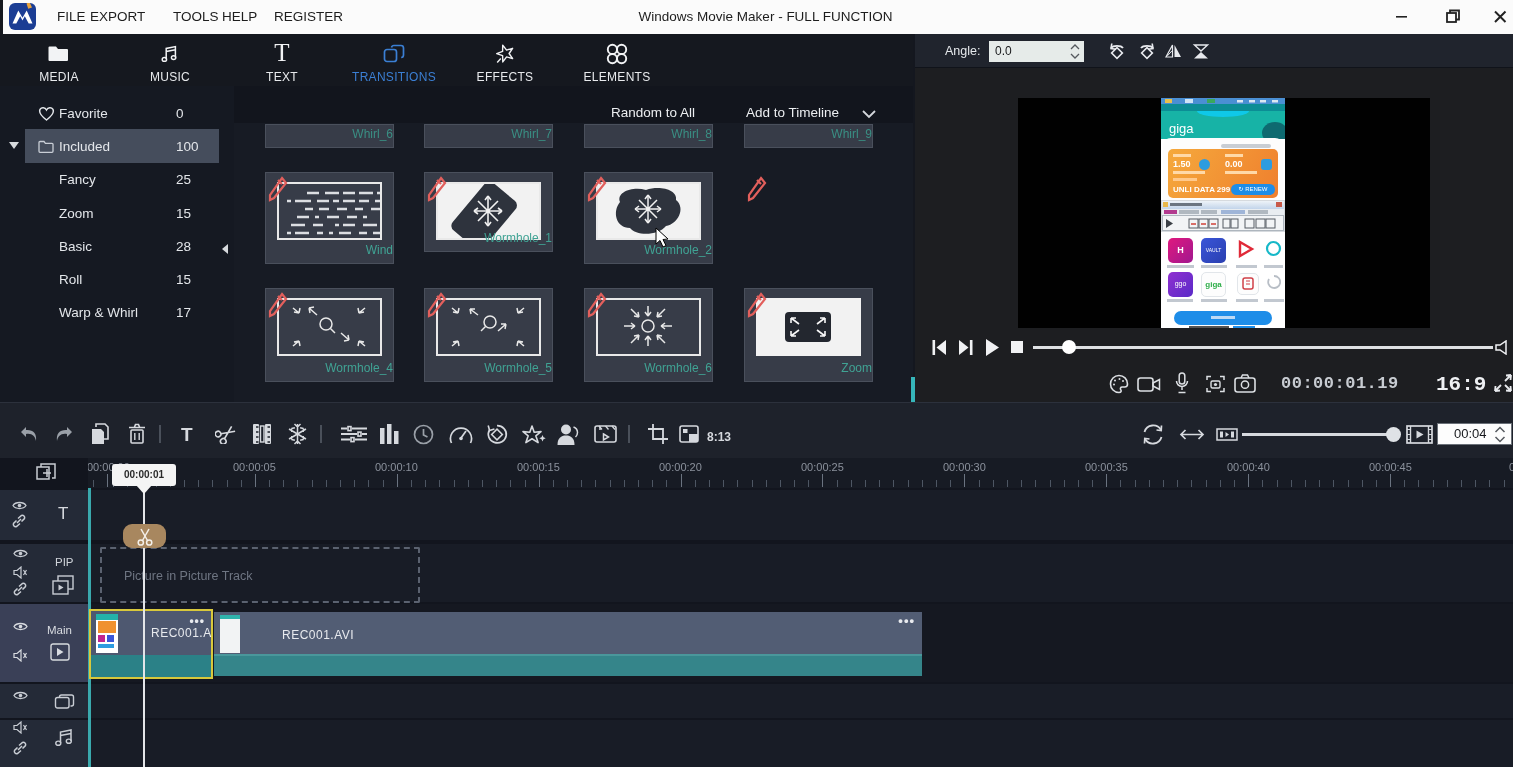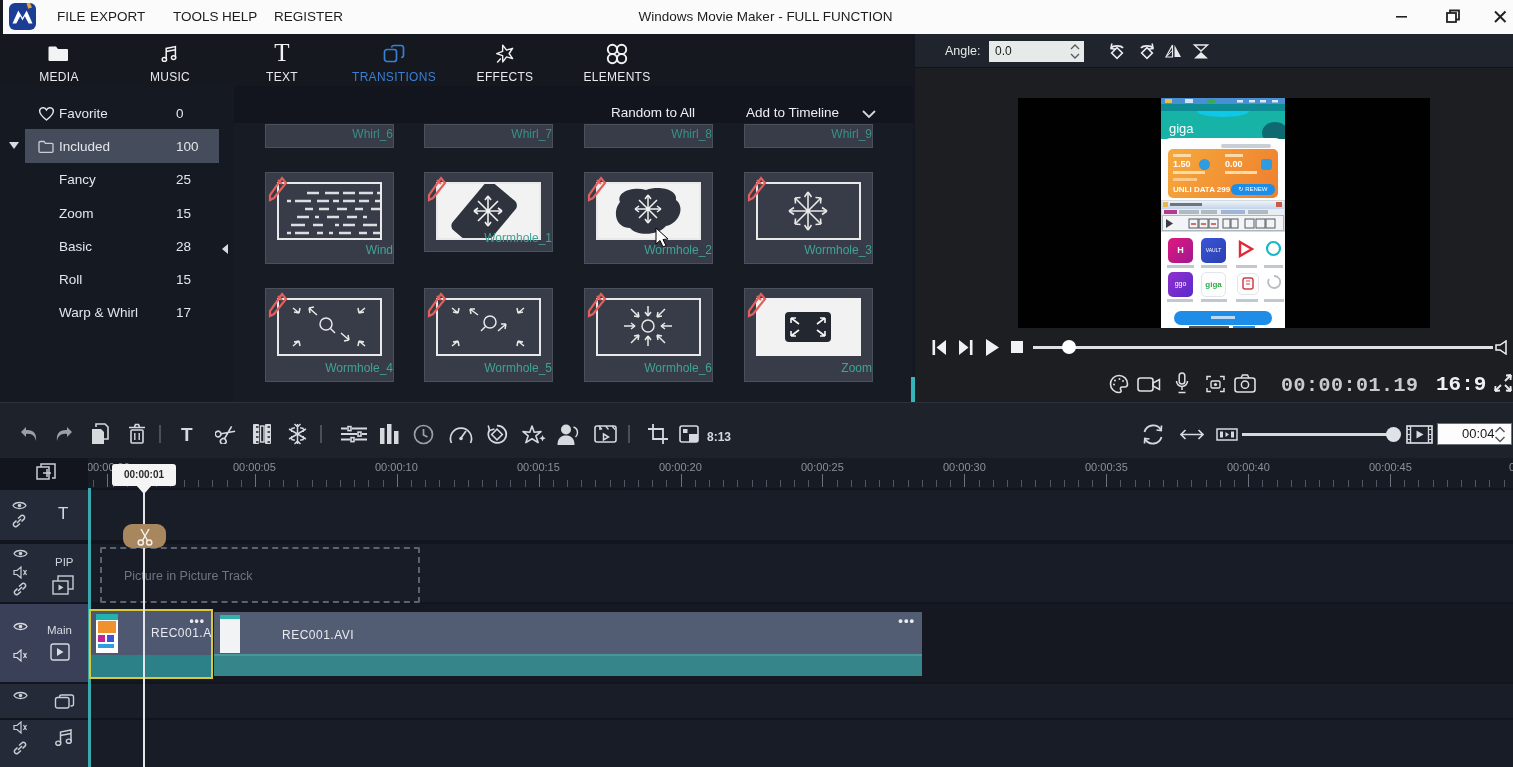--- a/index.html
+++ b/index.html
@@ -244,31 +244,20 @@
         <g stroke="#f2f2f2" stroke-width="1.5">
           <path d="M50 25 L50 11 M50 25 L50 39 M50 25 L37 25 M50 25 L63 25 M50 25 L41 16 M50 25 L59 16 M50 25 L41 34 M50 25 L59 34"></path>
           <path d="M50 11 l-3 4 M50 11 l3 4 M50 39 l-3 -4 M50 39 l3 -4 M37 25 l4 -3 M37 25 l4 3 M63 25 l-4 -3 M63 25 l-4 3"></path>
         </g>
       </svg>
     </div>
     <div class="clabel">Wormhole_2</div>
     <svg style="position:absolute;left:70px;top:54px;" width="15" height="22" viewBox="0 0 15 22">
           <path d="M1 1 L1 17 L5 13.5 L8 20 L11 18.6 L8 12.5 L13 12 Z" fill="#fff" stroke="#000" stroke-width="1"></path>
         </svg>
-  </div>
-  <div class="cell" style="left:744px;top:86px;height:92px;">
-    <div class="art dkart">
-      <svg width="101" height="54" viewBox="0 0 101 54">
-        <g stroke="#e8e8e8" stroke-width="1.6">
-          <path d="M50 27 L50 8 M50 27 L50 46 M50 27 L31 27 M50 27 L69 27 M50 27 L37 14 M50 27 L63 14 M50 27 L37 40 M50 27 L63 40"></path>
-          <path d="M50 8 l-3.5 5 M50 8 l3.5 5 M50 46 l-3.5 -5 M50 46 l3.5 -5 M31 27 l5 -3.5 M31 27 l5 3.5 M69 27 l-5 -3.5 M69 27 l-5 3.5 M37 14 l0.5 5.5 M37 14 l5.5 -0.5 M63 14 l-0.5 5.5 M63 14 l-5.5 -0.5 M37 40 l0.5 -5.5 M37 40 l5.5 0.5 M63 40 l-0.5 -5.5 M63 40 l-5.5 0.5"></path>
-        </g>
-      </svg>
-    </div>
-    <div class="clabel">Wormhole_3</div>
   </div>
 
   <div class="cell" style="left:265px;top:202px;height:94px;">
     <div class="art dkart">
       <svg width="101" height="54" viewBox="0 0 101 54">
         <g stroke="#e8e8e8" stroke-width="1.5" fill="none">
           <circle cx="47" cy="24" r="6"></circle>
               <path d="M51.5 28.5 L56 33"></path>
           <path d="M38 15 L30 8 M30 8 l1 5 M30 8 l5 -1"></path>
           <path d="M62 33 L70 40 M70 40 l-1 -5 M70 40 l-5 1"></path>
@@ -527,21 +516,21 @@
   <svg style="position:absolute;left:291px;top:341px;" width="19" height="18" viewBox="0 0 19 18">
         <path d="M1 5 L1 1.5 L5 1.5 M14 1.5 L18 1.5 L18 5 M18 13 L18 16.5 L14 16.5 M5 16.5 L1 16.5 L1 13" fill="none" stroke="#dcdfe3" stroke-width="1.5"></path>
         <rect x="5" y="6" width="9" height="7" rx="1.5" fill="none" stroke="#dcdfe3" stroke-width="1.4"></rect>
         <circle cx="9.5" cy="9.5" r="1.6" fill="#dcdfe3"></circle>
       </svg>
   <svg style="position:absolute;left:319px;top:340px;" width="22" height="19" viewBox="0 0 22 19">
         <rect x="1" y="4" width="20" height="14" rx="2.5" fill="none" stroke="#dcdfe3" stroke-width="1.6"></rect>
         <path d="M7 4 L8.5 1 L13.5 1 L15 4" fill="none" stroke="#dcdfe3" stroke-width="1.5"></path>
         <circle cx="11" cy="10.7" r="3.6" fill="none" stroke="#dcdfe3" stroke-width="1.5"></circle>
       </svg>
-  <div class="seg7" style="position:absolute;left:366px;top:340px;font-size:20px;color:#c8ccd2;letter-spacing:0.5px;">00:00:01.19</div>
+  <div class="seg7" style="position:absolute;left:366px;top:340px;font-size:17px;color:#c8ccd2;letter-spacing:0.5px;">00:00:01.19</div>
   <div class="seg7" style="position:absolute;left:521px;top:339px;font-size:21px;color:#eef0f3;">16:9</div>
   <svg style="position:absolute;left:578px;top:339px;" width="20" height="20" viewBox="0 0 20 20">
         <g stroke="#e8eaee" stroke-width="1.8" fill="none">
           <path d="M12 8 L18 2 M18 2 l-5 0.5 M18 2 l-0.5 5"></path>
           <path d="M8 12 L2 18 M2 18 l5 -0.5 M2 18 l0.5 -5"></path>
           <path d="M12 12 L18 18 M18 18 l-0.5 -5 M18 18 l-5 -0.5"></path>
         </g>
       </svg>
 </div>
 
@@ -665,21 +654,21 @@
         <path d="M9.5 4 L13 6.5 L9.5 9 Z" fill="#d6d9de"></path>
       </svg>
   <div class="tbico" style="left:1242px;top:30.4px;width:152px;height:2.6px;background:#d6d9de;"></div>
   <div class="tbico" style="left:1386px;top:24px;width:15px;height:15px;border-radius:50%;background:#dfe2e6;"></div>
   <svg class="tbico" style="left:1406px;top:22px;" width="27" height="19" viewBox="0 0 27 19">
         <rect x="1" y="1" width="25" height="17" fill="none" stroke="#d6d9de" stroke-width="1.7"></rect>
         <path d="M4.5 1 v17 M22.5 1 v17" stroke="#d6d9de" stroke-width="1.4"></path>
         <path d="M4.5 4.5 h-3.5 M4.5 9.5 h-3.5 M4.5 14.5 h-3.5 M26 4.5 h-3.5 M26 9.5 h-3.5 M26 14.5 h-3.5" stroke="#d6d9de" stroke-width="1.2"></path>
         <path d="M10.5 5.5 L17.5 9.5 L10.5 13.5 Z" fill="#d6d9de"></path>
       </svg>
-  <div class="tbico" style="left:1437px;top:20px;width:75px;height:22px;background:#fdfdfd;border:1px solid #6a7078;color:#16181c;font-size:13px;line-height:20px;padding-left:24px;">00:04
+  <div class="tbico" style="left:1437px;top:20px;width:75px;height:22px;background:#fdfdfd;border:1px solid #6a7078;color:#16181c;font-size:13px;line-height:20px;padding-left:16px;">00:04
     <svg style="position:absolute;right:5px;top:2px;" width="12" height="17" viewBox="0 0 12 17">
           <path d="M1.5 6 L6 1.5 L10.5 6 M1.5 11 L6 15.5 L10.5 11" fill="none" stroke="#55595e" stroke-width="1.5"></path>
         </svg>
   </div>
 </div>
 
 <div id="timeline">
 
   <div id="ruler">
     <div style="position:absolute;left:0;bottom:1px;width:1425px;height:7px;background:repeating-linear-gradient(90deg,#4d5663 0 1px,transparent 1px 14.19px);background-position:25px 0;"></div>

